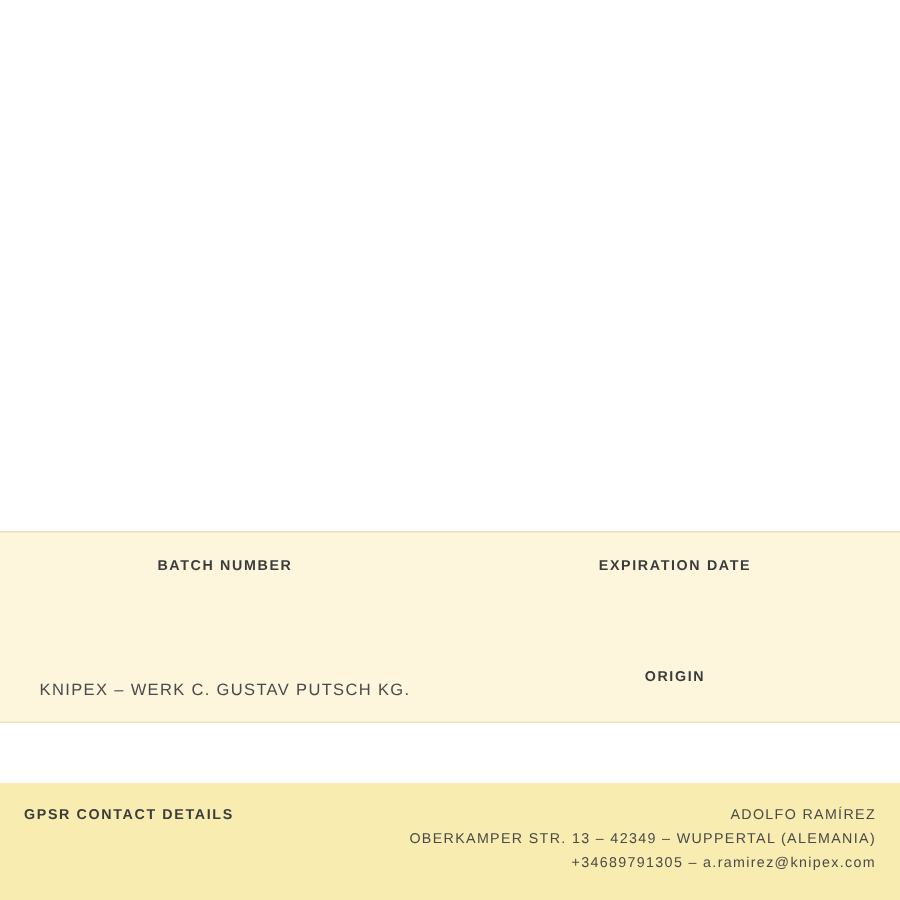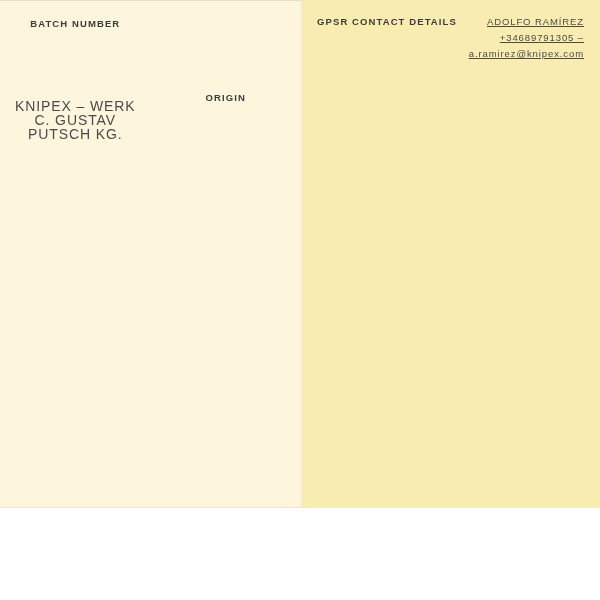--- a/index.html
+++ b/index.html
@@ -10,23 +10,23 @@
     width: 600px;
     height: 600px;
     background: #ffffff;
     font-family: "Liberation Sans", sans-serif;
     color: #3a3a3a;
     overflow: hidden;
   }
   .page {
     position: relative;
     width: 600px;
-    height: 508px;
+    height: 600px;
     display: flex;
-    flex-direction: row;
+    flex-direction: column;
   }
   .blank-area {
     flex: 1 1 auto;
     background: #ffffff;
   }
   .info-panel {
     background: #fdf6dd;
     border-top: 1px solid #e8e0c0;
     border-bottom: 1px solid #ede4c2;
     padding: 16px 0 14px 0;
@@ -43,80 +43,81 @@
   }
   .field-label {
     font-size: 9.5px;
     letter-spacing: 1.1px;
     font-weight: bold;
     text-transform: uppercase;
     color: #3b3b3b;
     line-height: 14px;
   }
   .field-value {
-    font-size: 14px;
+    font-size: 11px;
     letter-spacing: 0.9px;
     text-transform: uppercase;
     color: #4a4a4a;
     line-height: 14px;
     margin-top: 8px;
     min-height: 12px;
   }
   .row-gap {
     height: 40px;
   }
   .contact-panel {
     background: #f9ecb0;
     padding: 14px 16px 16px 16px;
     display: flex;
     justify-content: space-between;
     align-items: flex-start;
     min-height: 66px;
     box-sizing: border-box;
+    margin-top: 40px;
   }
   .contact-title {
     font-size: 9.5px;
     letter-spacing: 1.1px;
     font-weight: bold;
     text-transform: uppercase;
     color: #3b3b3b;
     line-height: 14px;
     white-space: nowrap;
     padding-top: 1px;
   }
   .contact-lines {
     text-align: right;
     font-size: 9.5px;
     letter-spacing: 0.9px;
     color: #4a4a4a;
     line-height: 16px;
   }
   .contact-lines div {
     text-transform: uppercase;
-    text-decoration: underline;
   }
   .contact-lines div.mixed {
     text-transform: none;
   }
 </style>
 </head>
 <body>
 
 <div class="page">
 
   <div class="blank-area"></div>
 
   <div class="info-panel">
 
     <div class="info-row">
       <div class="info-col">
         <div class="field-label">BATCH NUMBER</div>
         <div class="field-value"></div>
       </div>
       <div class="info-col">
+        <div class="field-label">EXPIRATION DATE</div>
         <div class="field-value"></div>
       </div>
     </div>
 
     <div class="row-gap"></div>
 
     <div class="info-row">
       <div class="info-col">
         <div class="field-value">KNIPEX – WERK C. GUSTAV PUTSCH KG.</div>
       </div>
@@ -124,17 +125,18 @@
         <div class="field-label">ORIGIN</div>
       </div>
     </div>
 
   </div>
 
   <div class="contact-panel">
     <div class="contact-title">GPSR CONTACT DETAILS</div>
     <div class="contact-lines">
       <div>ADOLFO RAMÍREZ</div>
+      <div>OBERKAMPER STR. 13 – 42349 – WUPPERTAL (ALEMANIA)</div>
       <div class="mixed">+34689791305 – a.ramirez@knipex.com</div>
     </div>
   </div>
 
 </div>
 
 </body></html>

